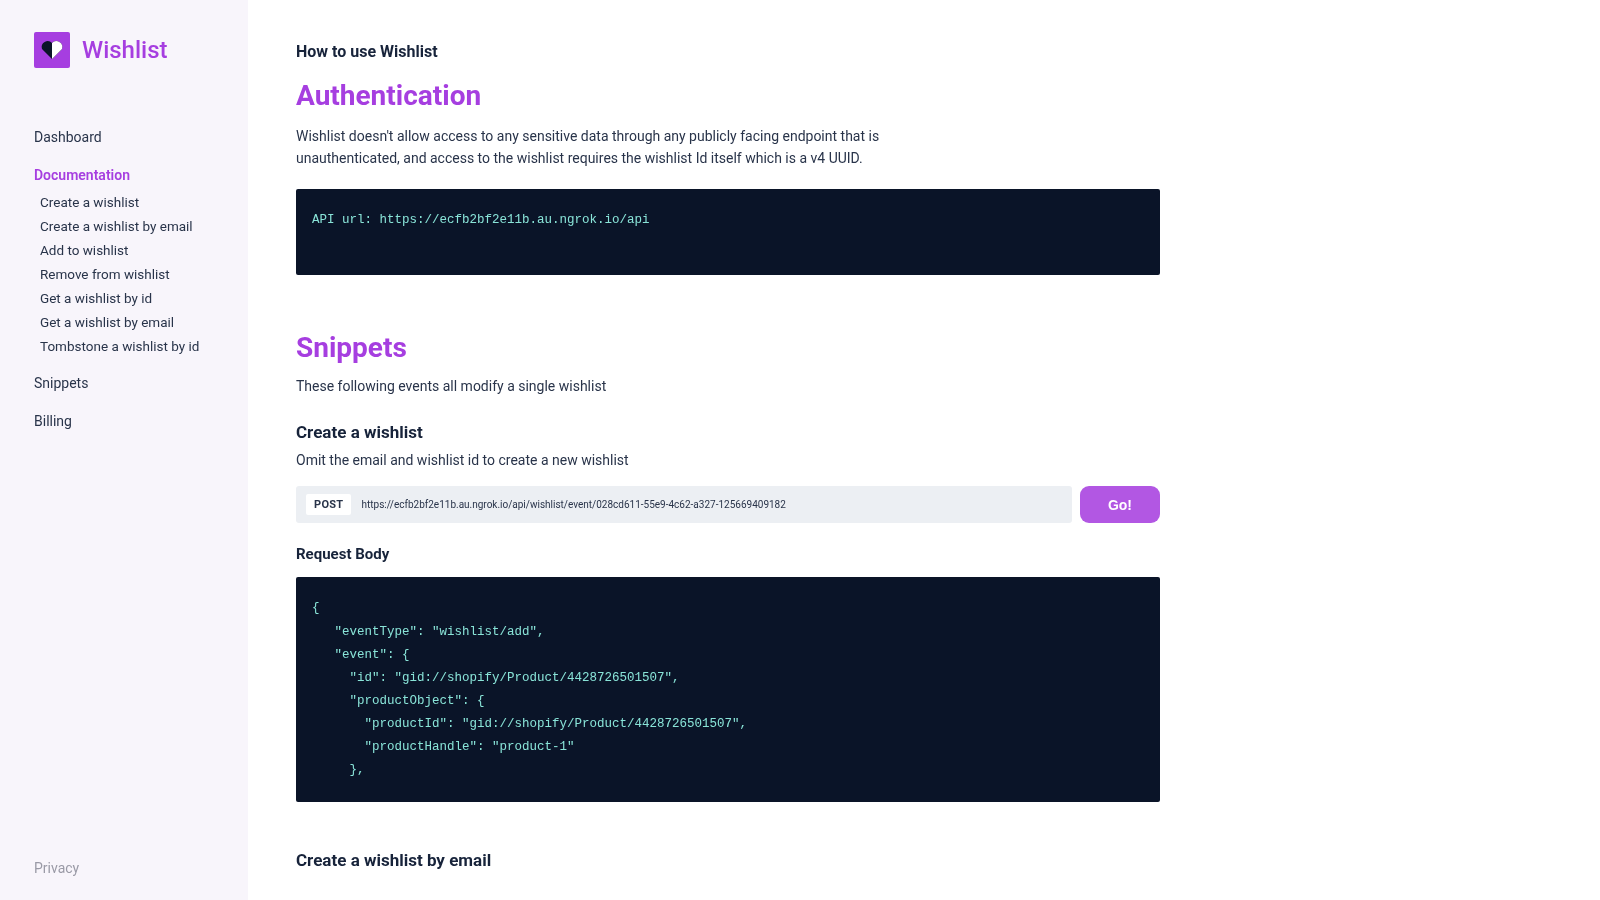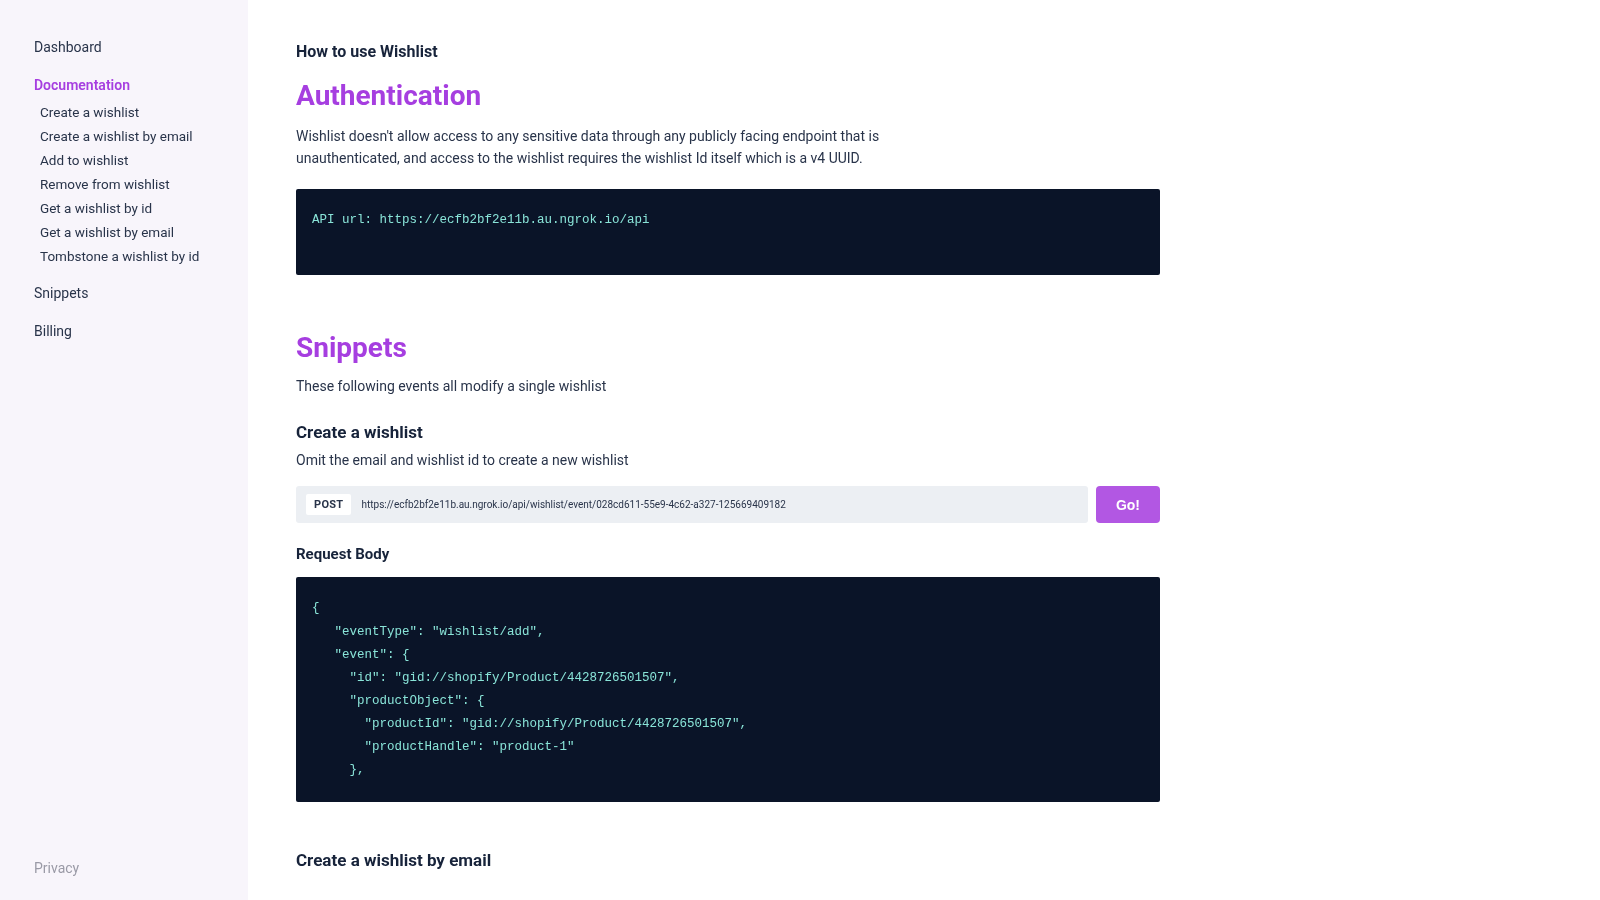--- a/index.html
+++ b/index.html
@@ -154,34 +154,43 @@
     letter-spacing: .3px;
   }
   .endpoint-url {
     font-size: 10px;
     color: #29344a;
   }
   .go-btn {
     background: #b257e3;
     color: #fff;
     border: none;
-    border-radius: 4px;
-    padding: 0 20px;
+    border-radius: 9px;
+    padding: 0 28px;
     font-size: 14px;
     font-weight: 600;
     cursor: pointer;
     display: flex; align-items: center; justify-content: center;
   }
 </style>
 </head>
 <body>
 
 <div class="app">
 
   <aside class="sidebar">
+    <div class="brand">
+      <div class="brand-logo">
+        <svg width="26" height="26" viewBox="0 0 26 26">
+          <path d="M13 22 L3 12 A6 6 0 0 1 13 6 A6 6 0 0 1 23 12 Z" fill="#0a1428"></path>
+          <path d="M13 22 L13 6 A6 6 0 0 1 23 12 Z" fill="#ffffff"></path>
+        </svg>
+      </div>
+      <div class="brand-title">Wishlist</div>
+    </div>
 
     <nav class="nav">
       <a class="nav-item">Dashboard</a>
       <div class="nav-gap"></div>
       <a class="nav-item active">Documentation</a>
       <div class="nav-sub">
         <a class="nav-sub-item">Create a wishlist</a>
         <a class="nav-sub-item">Create a wishlist by email</a>
         <a class="nav-sub-item">Add to wishlist</a>
         <a class="nav-sub-item">Remove from wishlist</a>

